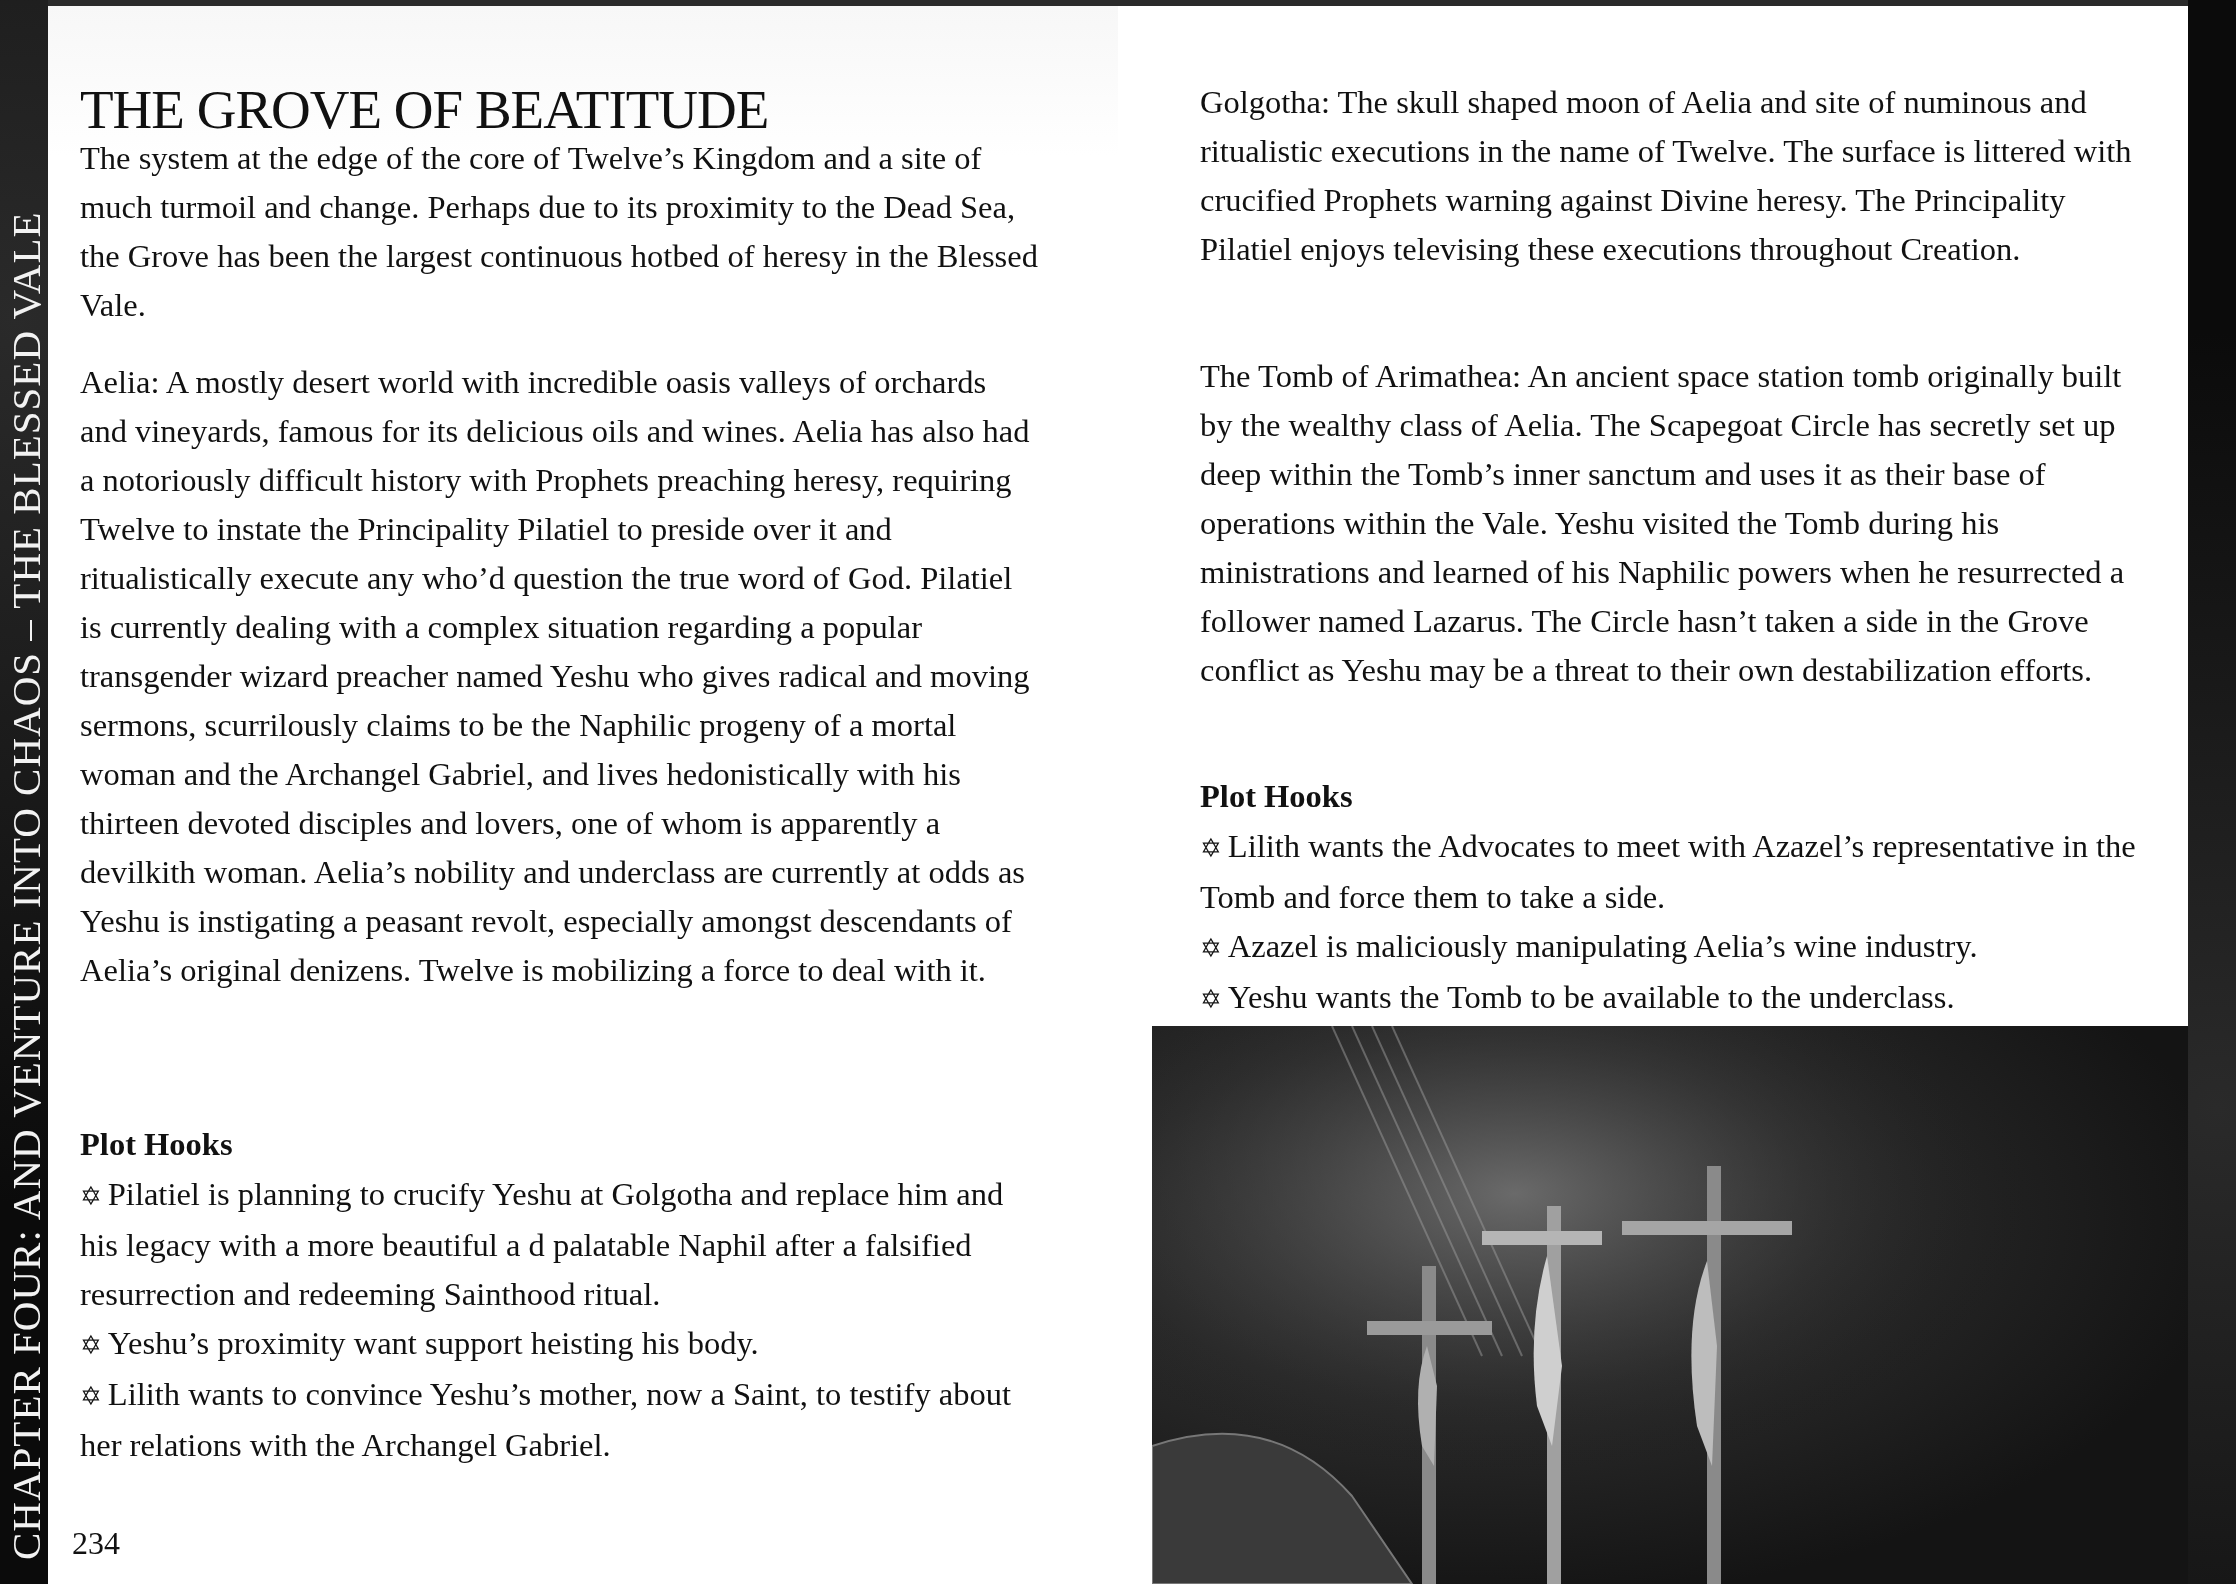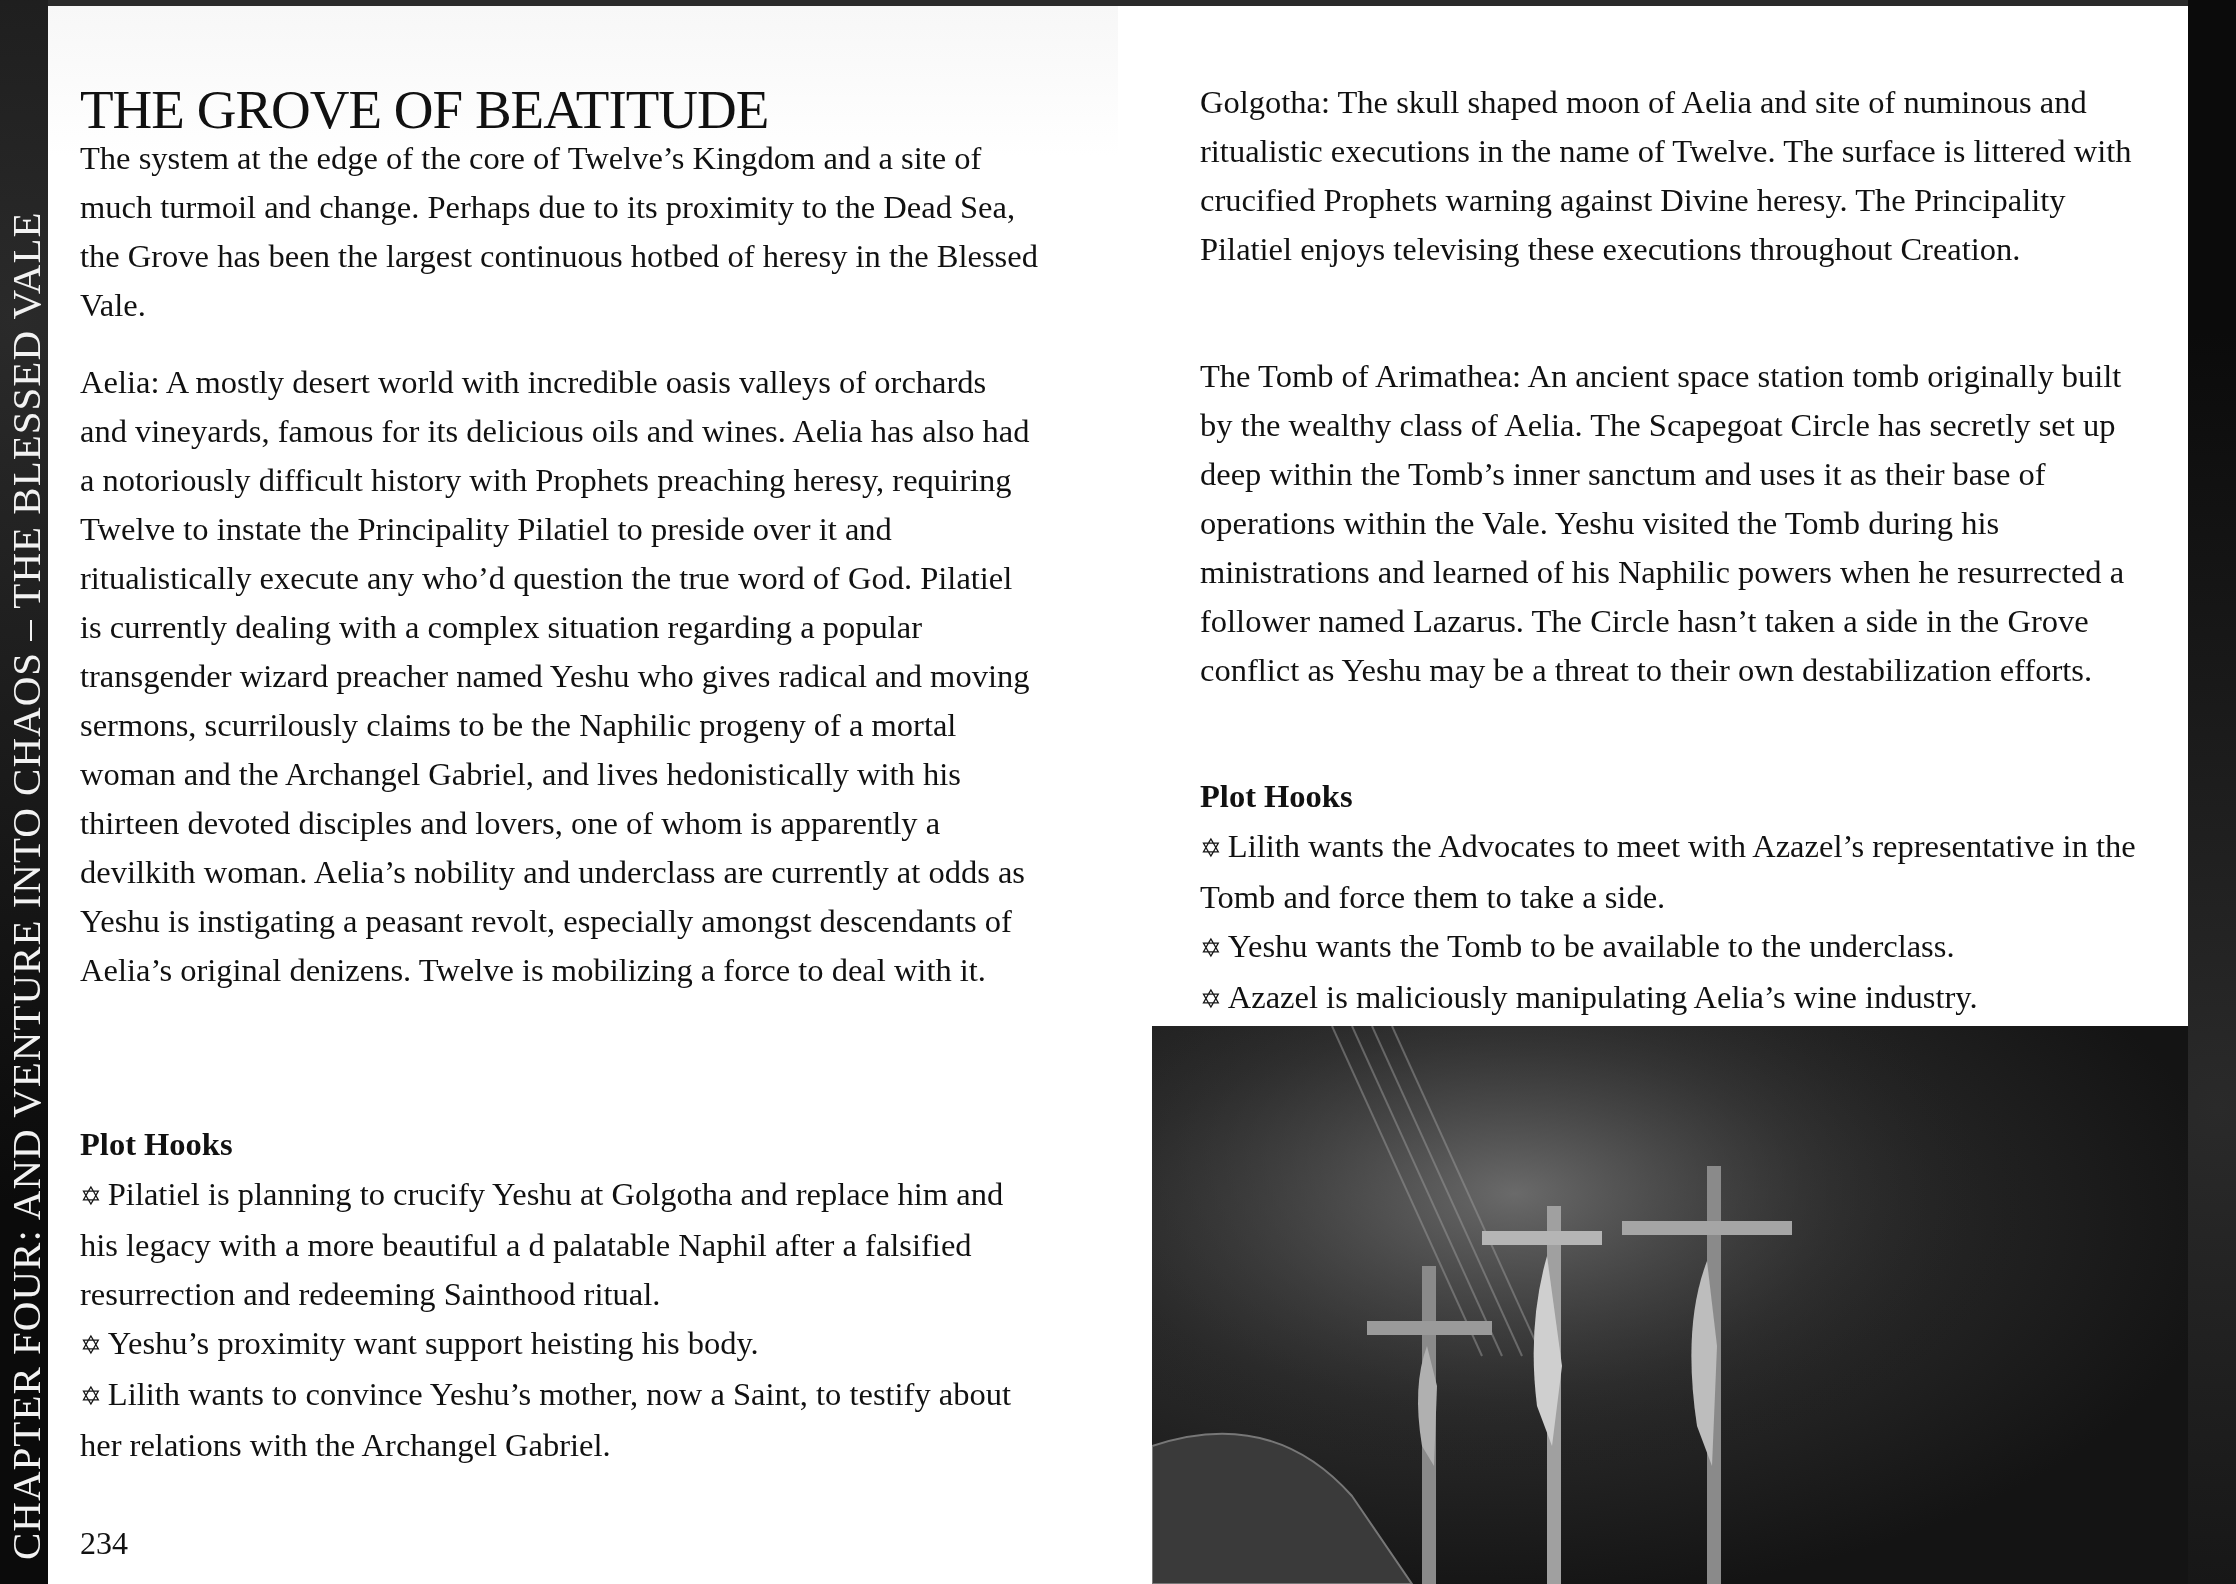--- a/index.html
+++ b/index.html
@@ -37,29 +37,29 @@
 
 <h1 class="heading" style="margin:0;">THE GROVE OF BEATITUDE</h1>
 <p class="para" style="left:80px;top:134px;width:960px;">The system at the edge of the core of Twelve’s Kingdom and a site of much turmoil and change. Perhaps due to its proximity to the Dead Sea, the Grove has been the largest continuous hotbed of heresy in the Blessed Vale.</p>
 <p class="para" style="left:80px;top:358px;width:960px;"><b>Aelia:</b><span> A mostly desert world with incredible oasis valleys of orchards and vineyards, famous for its delicious oils and wines. Aelia has also had a notoriously difficult history with Prophets preaching heresy, requiring Twelve to instate the Principality Pilatiel to preside over it and ritualistically execute any who’d question the true word of God. Pilatiel is currently dealing with a complex situation regarding a popular transgender wizard preacher named Yeshu who gives radical and moving sermons, scurrilously claims to be the Naphilic progeny of a mortal woman and the Archangel Gabriel, and lives hedonistically with his thirteen devoted disciples and lovers, one of whom is apparently a devilkith woman. Aelia’s nobility and underclass are currently at odds as Yeshu is instigating a peasant revolt, especially amongst descendants of Aelia’s original denizens. Twelve is mobilizing a force to deal with it.</span></p>
 <div class="plot-title" style="left:80px;top:1126px;">Plot Hooks</div>
 <div class="para" style="left:80px;top:1170px;width:960px;">
   <span class="hook"><span class="pent">✡</span><span>Pilatiel is planning to crucify Yeshu at Golgotha and replace him and his legacy with a more beautiful a d palatable Naphil after a falsified resurrection and redeeming Sainthood ritual.</span></span>
   <span class="hook"><span class="pent">✡</span><span>Yeshu’s proximity want support heisting his body.</span></span>
   <span class="hook"><span class="pent">✡</span><span>Lilith wants to convince Yeshu’s mother, now a Saint, to testify about her relations with the Archangel Gabriel.</span></span>
 </div>
-<div class="page-num" style="left:80px;top:1525px;">234</div>
+<div class="page-num" style="left:72px;top:1525px;">234</div>
 
 <p class="para" style="left:1200px;top:78px;width:960px;"><b>Golgotha:</b><span> The skull shaped moon of Aelia and site of numinous and ritualistic executions in the name of Twelve. The surface is littered with crucified Prophets warning against Divine heresy. The Principality Pilatiel enjoys televising these executions throughout Creation.</span></p>
 <p class="para" style="left:1200px;top:352px;width:960px;"><b>The Tomb of Arimathea:</b><span> An ancient space station tomb originally built by the wealthy class of Aelia. The Scapegoat Circle has secretly set up deep within the Tomb’s inner sanctum and uses it as their base of operations within the Vale. Yeshu visited the Tomb during his ministrations and learned of his Naphilic powers when he resurrected a follower named Lazarus. The Circle hasn’t taken a side in the Grove conflict as Yeshu may be a threat to their own destabilization efforts.</span></p>
 <div class="plot-title" style="left:1200px;top:778px;">Plot Hooks</div>
 <div class="para" style="left:1200px;top:822px;width:960px;">
   <span class="hook"><span class="pent">✡</span><span>Lilith wants the Advocates to meet with Azazel’s representative in the Tomb and force them to take a side.</span></span>
+  <span class="hook"><span class="pent">✡</span><span>Azazel is maliciously manipulating Aelia’s wine industry.</span></span>
   <span class="hook"><span class="pent">✡</span><span>Yeshu wants the Tomb to be available to the underclass.</span></span>
-  <span class="hook"><span class="pent">✡</span><span>Azazel is maliciously manipulating Aelia’s wine industry.</span></span>
 </div>
 
 <div class="illustration">
   <svg width="1036" height="558" viewBox="0 0 1036 558">
     <defs>
       <radialGradient id="cl" cx="0.35" cy="0.3" r="0.5">
           <stop offset="0" stop-color="#6a6a6a"></stop>
           <stop offset="1" stop-color="#1a1a1a" stop-opacity="0"></stop>
         </radialGradient>
     </defs>

